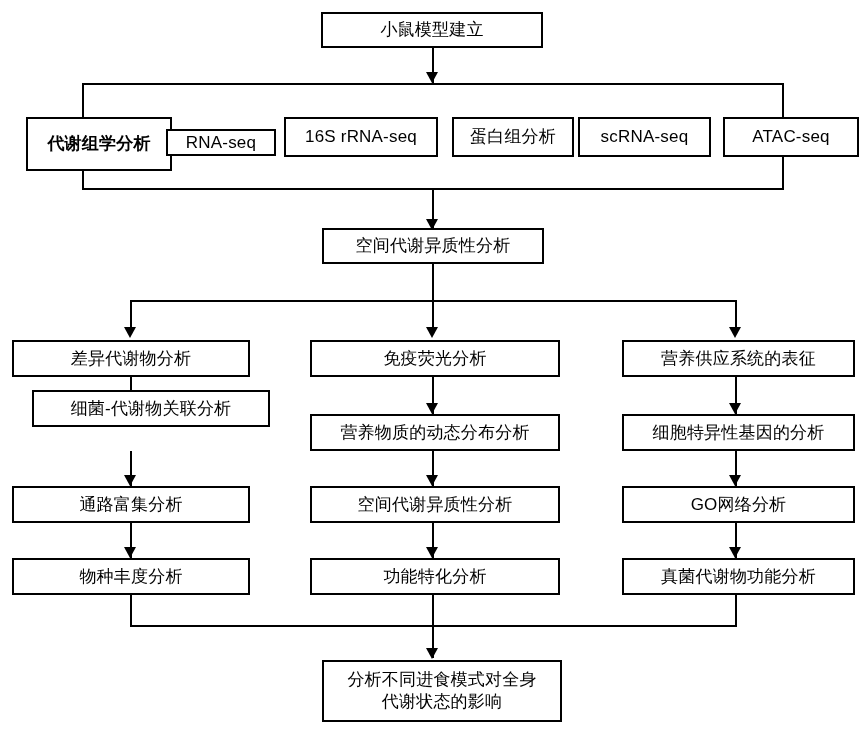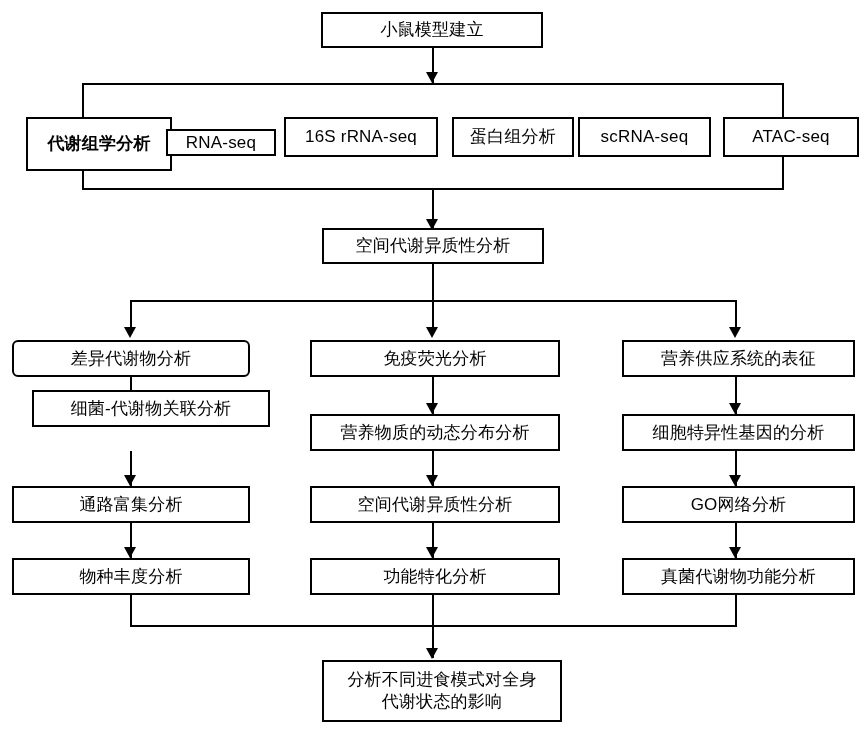--- a/index.html
+++ b/index.html
@@ -89,21 +89,21 @@
   <div class="vline" style="left:432px; top:264px; height:36px;"></div>
 
   <div class="hline" style="left:130px; top:300px; width:605px;"></div>
   <div class="vline" style="left:130px; top:300px; height:30px;"></div>
   <div class="arrowhead" style="left:124px; top:327px;"></div>
   <div class="vline" style="left:432px; top:300px; height:30px;"></div>
   <div class="arrowhead" style="left:426px; top:327px;"></div>
   <div class="vline" style="left:735px; top:300px; height:30px;"></div>
   <div class="arrowhead" style="left:729px; top:327px;"></div>
 
-  <div class="node" style="left:12px; top:340px; width:238px; height:37px;border-radius:6px;">差异代谢物分析</div>
+  <div class="node" style="left:12px; top:340px; width:238px; height:37px;">差异代谢物分析</div>
   <div class="vline" style="left:130px; top:377px; height:37px;"></div>
   <div class="arrowhead" style="left:124px; top:403px;"></div>
 
   <div class="node" style="left:12px; top:390px; width:238px; height:37px;margin-left:20px;">细菌-代谢物关联分析</div>
   <div class="vline" style="left:130px; top:451px; height:35px;"></div>
   <div class="arrowhead" style="left:124px; top:475px;"></div>
 
   <div class="node" style="left:12px; top:486px; width:238px; height:37px;">通路富集分析</div>
   <div class="vline" style="left:130px; top:523px; height:35px;"></div>
   <div class="arrowhead" style="left:124px; top:547px;"></div>

